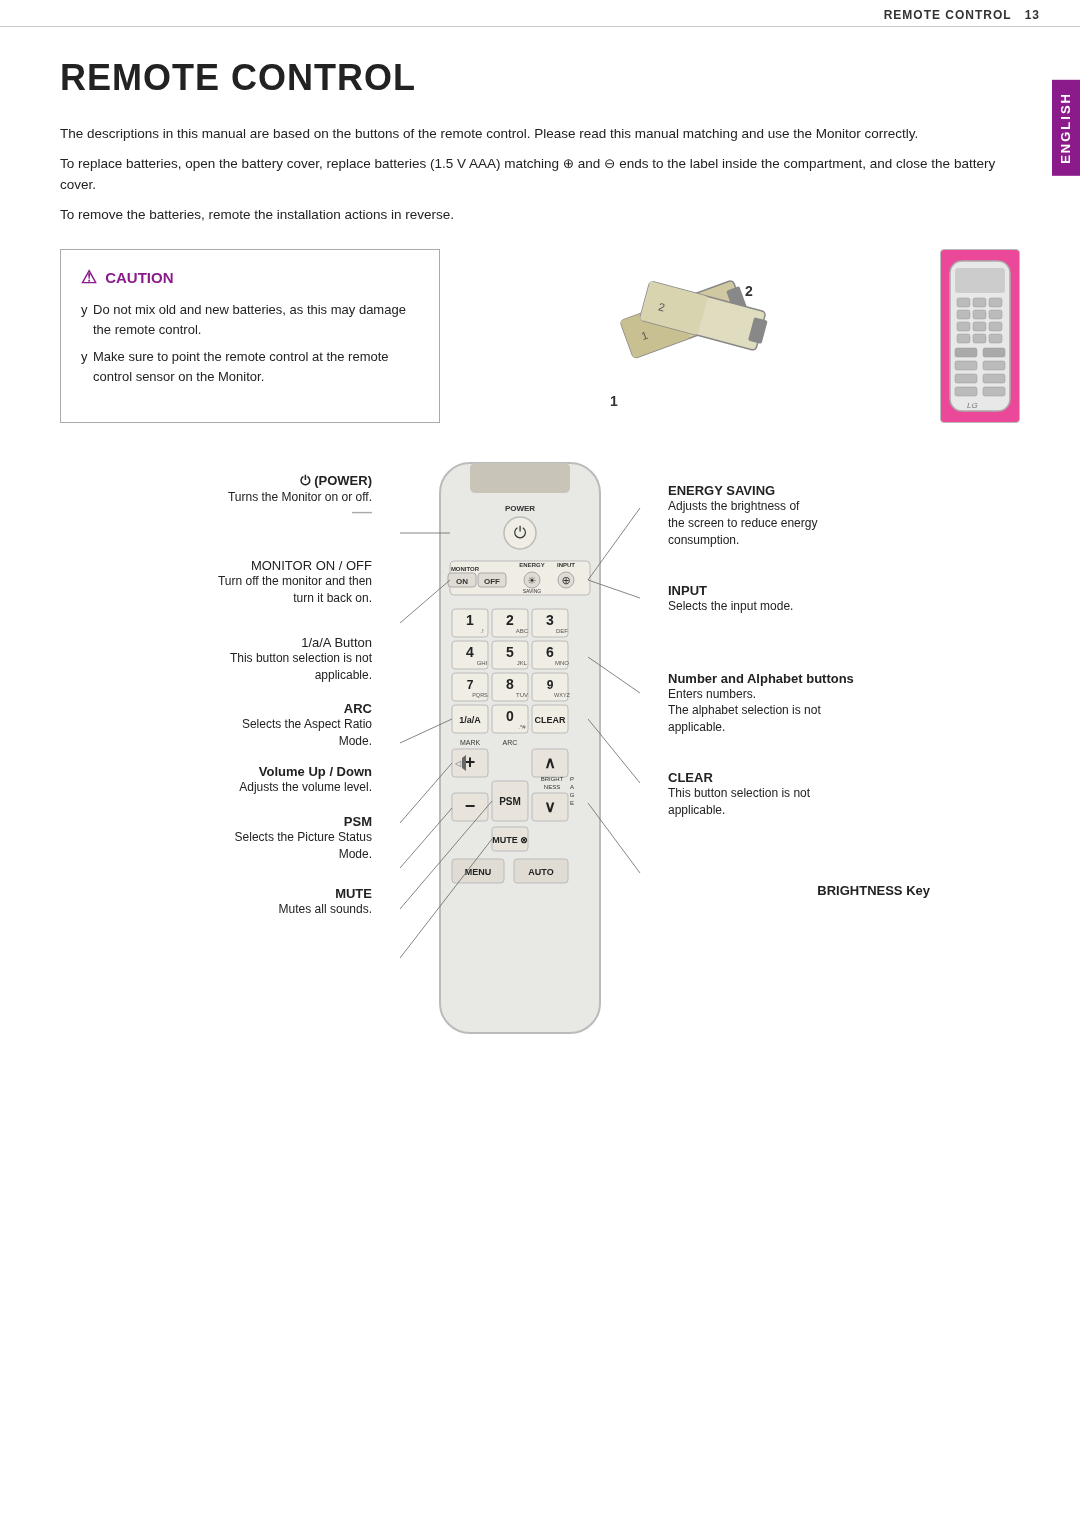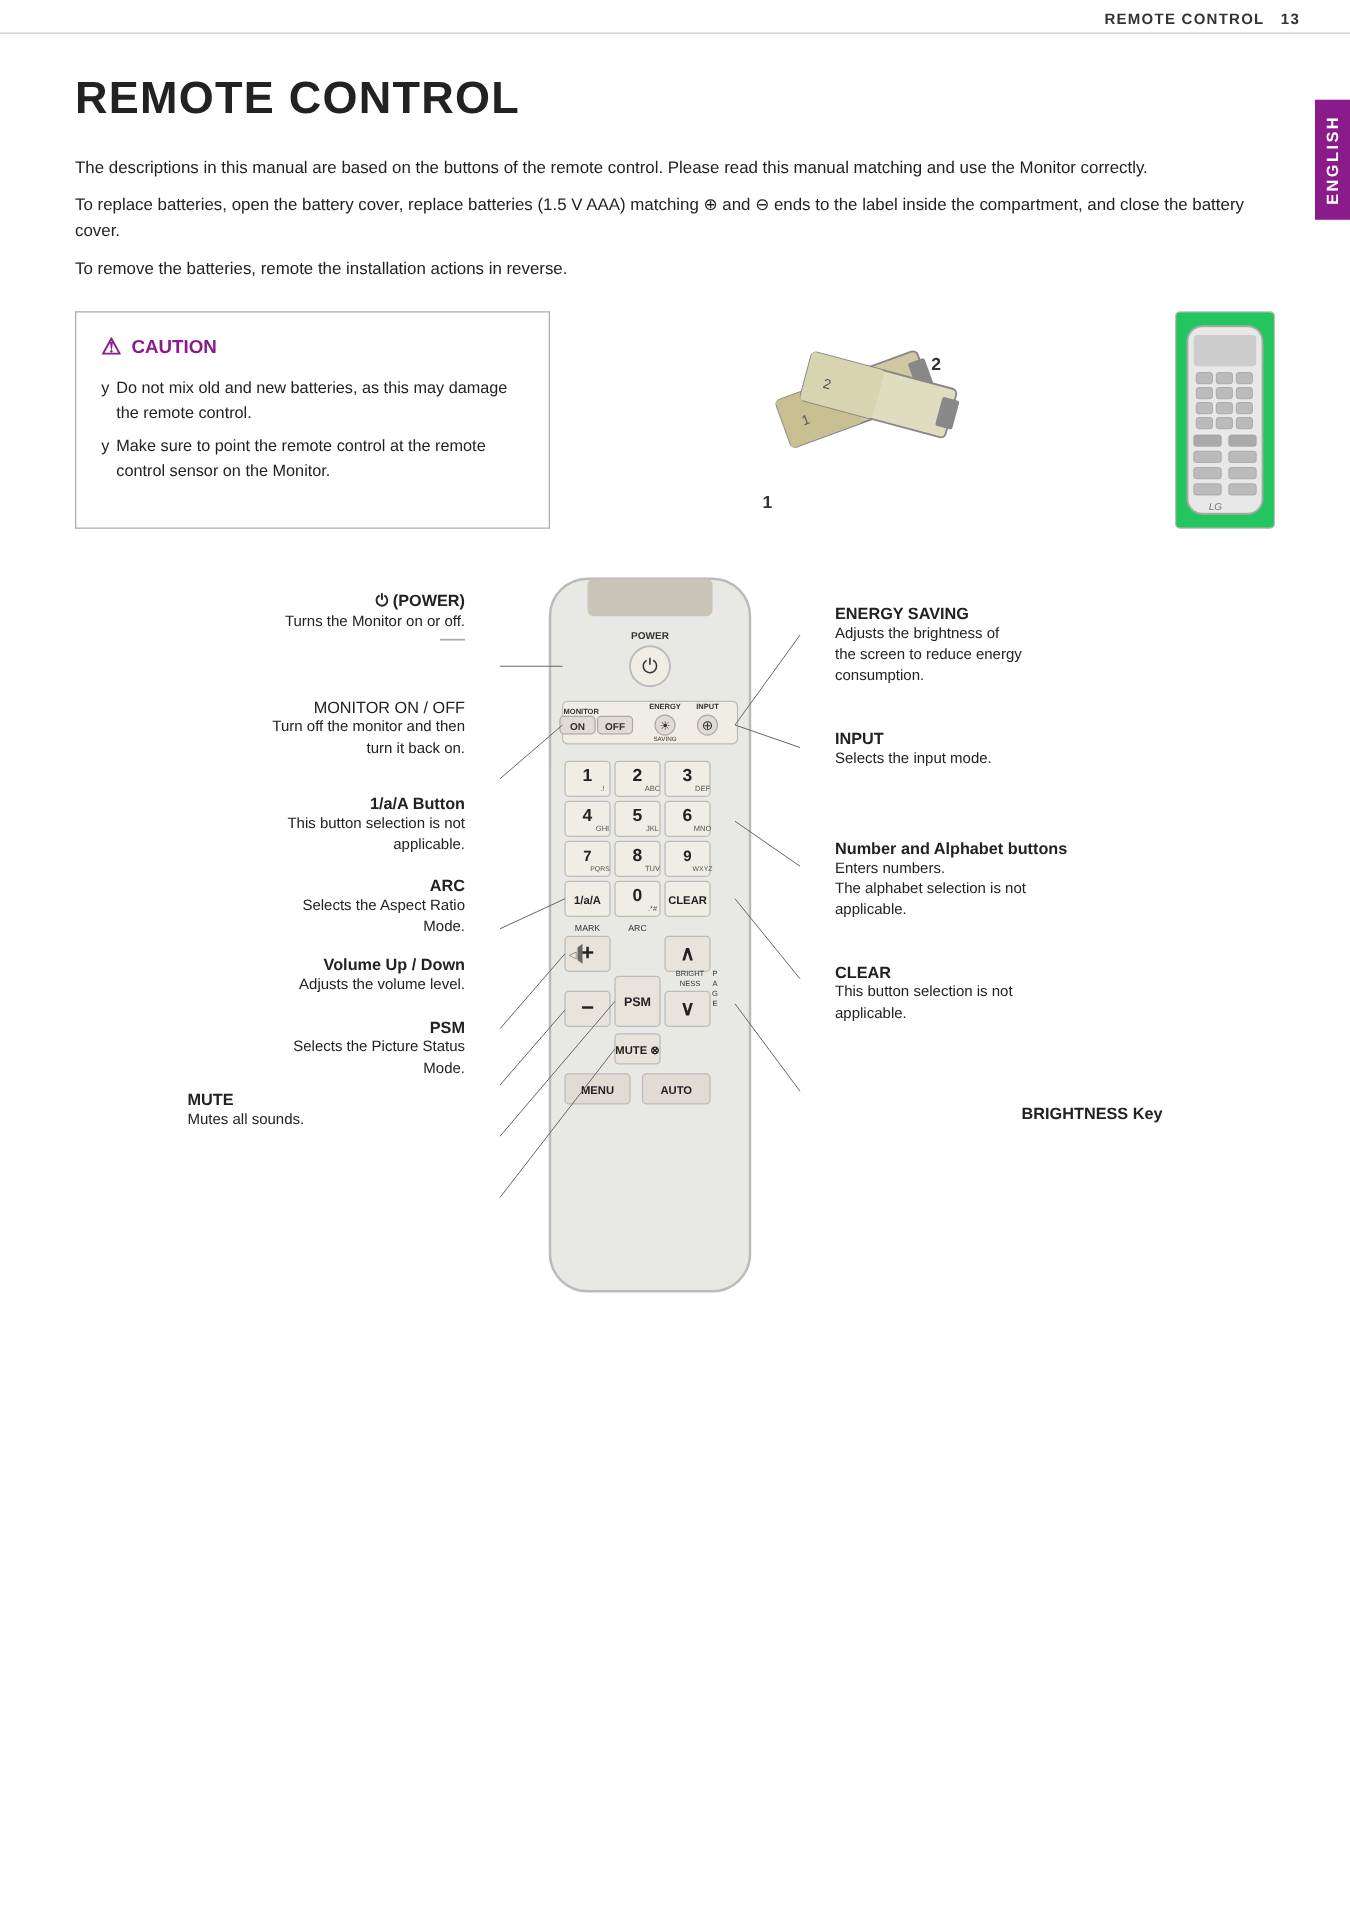--- a/index.html
+++ b/index.html
@@ -116,21 +116,21 @@
       display: flex;
       justify-content: center;
       align-items: center;
       position: relative;
     }
 
     
     .remote-mini {
       width: 80px;
       border: 1px solid #bbb;
-      background: #22c55e;
+      background: #ec4899;
       display: flex;
       flex-direction: column;
       align-items: center;
       padding: 6px 4px;
       border-radius: 4px;
     }
 
     
     .remote-with-labels {
       display: flex;
@@ -243,21 +243,21 @@
       <div style="height:38px;"></div>
 
       <div style="text-align:right; margin-bottom:4px;">
         <div style="font-weight:normal; font-size:13px;">MONITOR ON / OFF</div>
         <div style="font-size:12px; line-height:1.4;">Turn off the monitor and then<br>turn it back on.</div>
       </div>
 
       <div style="height:24px;"></div>
 
       <div style="text-align:right; margin-bottom:4px;">
-        <div style="font-weight:bold; font-size:13px;">1/a/A Button</div>
+        <div style="font-weight:normal; font-size:13px;">1/a/A Button</div>
         <div style="font-size:12px; line-height:1.4;">This button selection is not<br>applicable.</div>
       </div>
 
       <div style="height:14px;"></div>
 
       <div style="text-align:right; margin-bottom:4px;">
         <div style="font-weight:bold; font-size:13px;">ARC</div>
         <div style="font-size:12px; line-height:1.4;">Selects the Aspect Ratio<br>Mode.</div>
       </div>
 
@@ -268,21 +268,21 @@
         <div style="font-size:12px; line-height:1.4;">Adjusts the volume level.</div>
       </div>
 
       <div style="height:14px;"></div>
 
       <div style="text-align:right; margin-bottom:4px;">
         <div style="font-weight:bold; font-size:13px;">PSM</div>
         <div style="font-size:12px; line-height:1.4;">Selects the Picture Status<br>Mode.</div>
       </div>
 
-      <div style="margin-bottom:4px; margin-top:6px;">
+      <div style="text-align:right; margin-bottom:4px; margin-top:20px;">
         <div style="font-weight:bold; font-size:13px;">MUTE</div>
         <div style="font-size:12px; line-height:1.4;">Mutes all sounds.</div>
       </div>
 
     </div>
 
     <div style="width:280px; flex-shrink:0;">
       <svg width="280" height="620" viewBox="0 0 280 620">
 
         <rect x="60" y="10" width="160" height="570" rx="30" ry="30" fill="#e8e8e4" stroke="#bbb" stroke-width="2"></rect>

